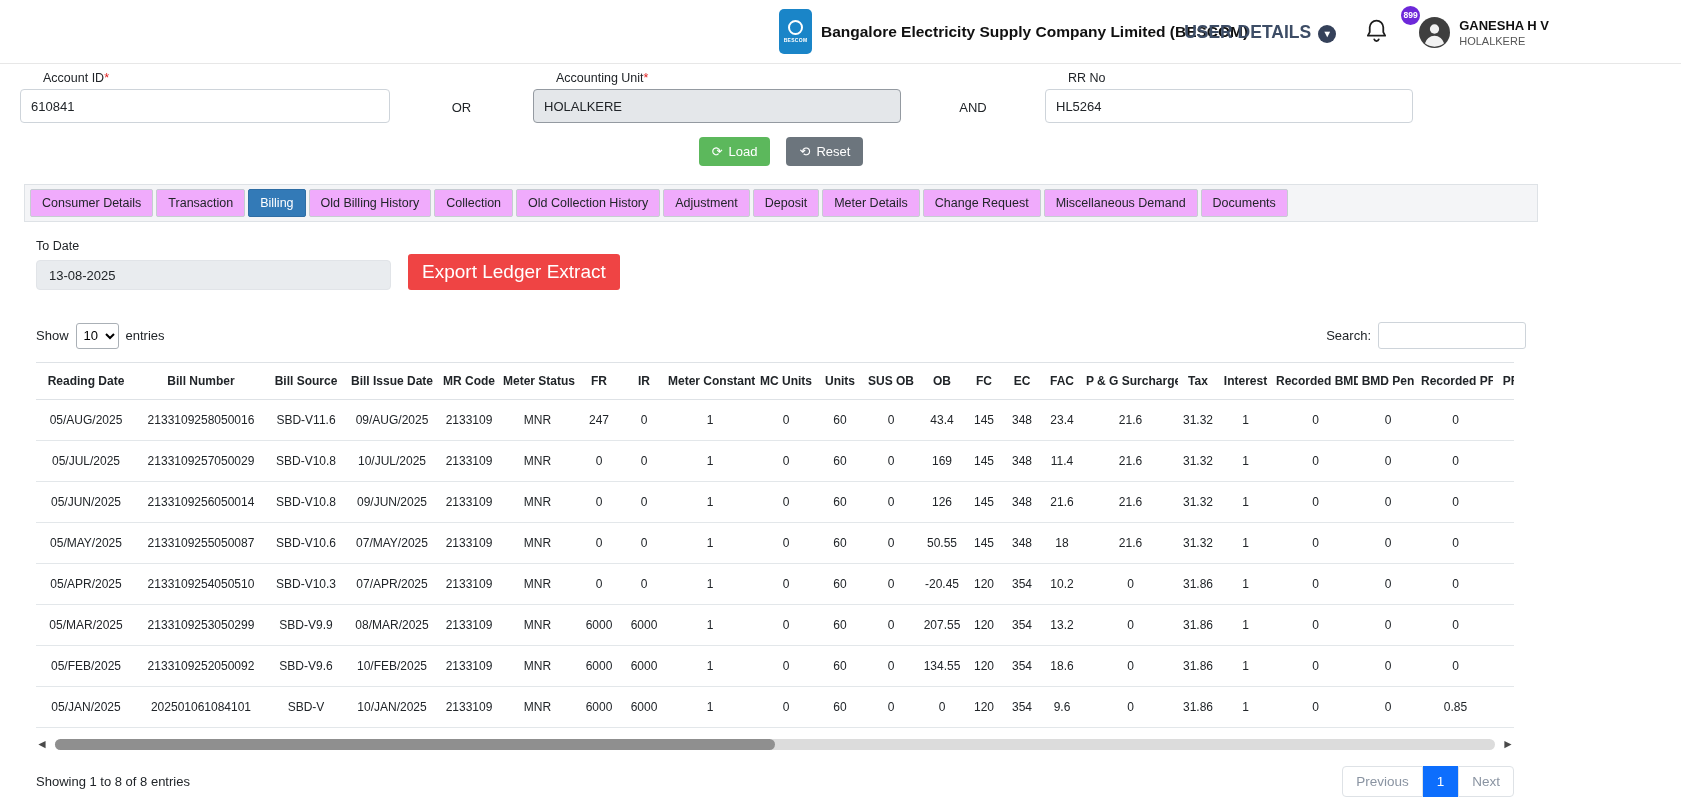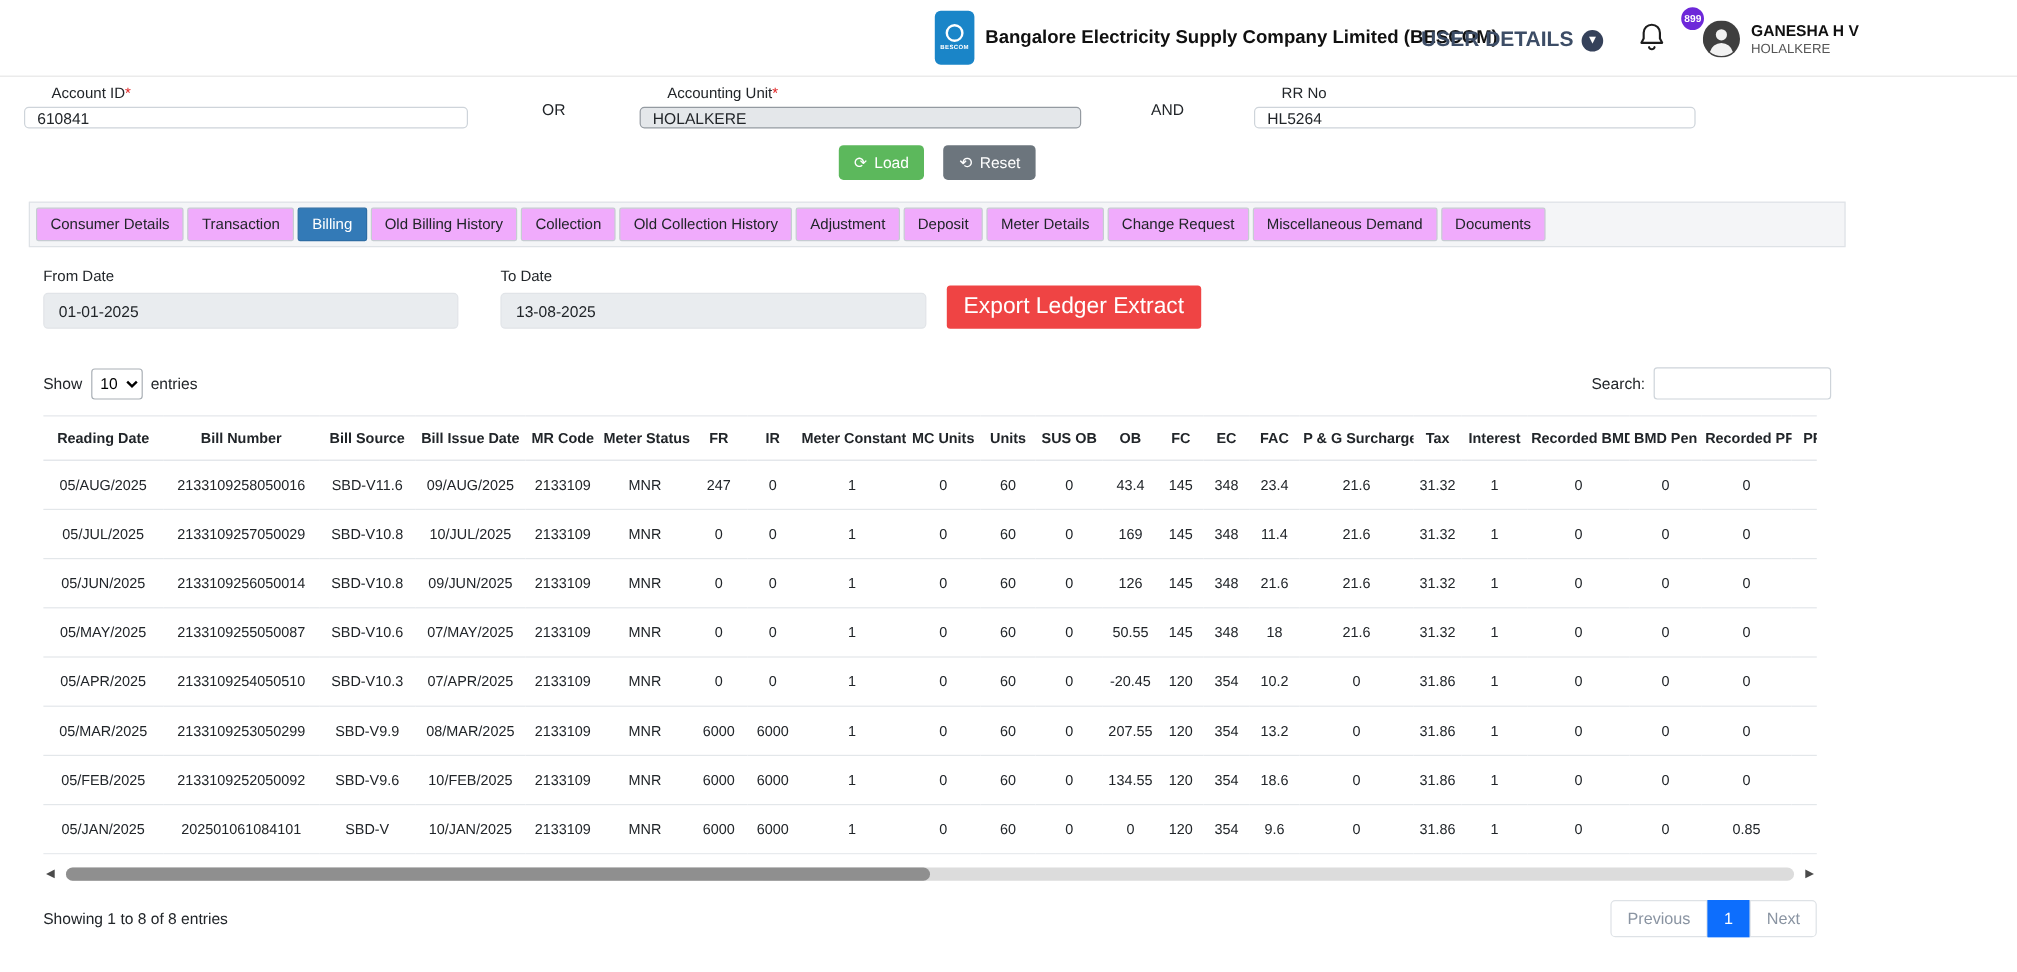--- a/index.html
+++ b/index.html
@@ -19,21 +19,21 @@
   .bell-wrap { position:relative; margin-right:30px; cursor:pointer; }
   .badge { position:absolute; top:-13px; left:3px; min-width:23px; height:23px; background:#6d28d9; color:#fff; border-radius:50%; font-size:8.5px; font-weight:bold; display:flex; align-items:center; justify-content:center; border:2px solid #fff;margin-left:32px; }
   .avatar { margin-right:9px; cursor:pointer; line-height:0; }
   .user-name { font-size:13px; font-weight:bold; color:#101010; }
   .user-loc { font-size:11px; color:#555; margin-top:2px; }
 
   
   .form-row { display:grid; grid-template-columns:370px 143px 368px 144px 368px; padding-left:20px; margin-top:7px; }
   .field-label { font-size:12.5px; color:#212529; display:block;margin-left:23px; }
   .req { color:#e02020; }
-  .text-input { width:100%; height:18px; border:1px solid #ced4da; border-radius:4px; padding:0 10px; font-size:13px; margin-top:4px; font-family:inherit; color:#212529; background:#fff; }
+  .text-input { width:100%; height:18px; border:1px solid #ced4da; border-radius:4px; padding:16px 10px; font-size:13px; margin-top:4px; font-family:inherit; color:#212529; background:#fff; }
   .text-input.readonly { background:#e4e7ea; border:1px solid #949aa1; }
   .joiner { align-self:end; text-align:center; font-size:13px; padding-bottom:8px; color:#212529; }
 
   .btn-row { width:1514px; margin-left:24px; display:flex; justify-content:center; gap:16px; margin-top:14px; }
   .btn { border:none; border-radius:4px; color:#fff; font-size:13px; padding:7px 13px; display:flex; align-items:center; gap:6px; cursor:pointer; font-family:inherit; }
   .btn-load { background:#5cb85c; }
   .btn-reset { background:#6c757d; }
 
   
   .panel { width:1514px; margin:18px 0 0 24px; }
@@ -151,24 +151,20 @@
       <button class="tab">Adjustment</button>
       <button class="tab">Deposit</button>
       <button class="tab">Meter Details</button>
       <button class="tab">Change Request</button>
       <button class="tab">Miscellaneous Demand</button>
       <button class="tab">Documents</button>
     </nav>
 
   <div class="panel-body">
     <div class="date-row">
-      <div class="date-field">
-        <label>From Date</label>
-        <input class="date-input from-w" value="01-01-2025" style="">
-      </div>
       <div class="date-field">
         <label>To Date</label>
         <input class="date-input to-w" value="13-08-2025" style="">
       </div>
       <button class="btn-export">Export Ledger Extract</button>
     </div>
 
     <div class="controls">
       <div class="show-group">
         <span>Show</span>

